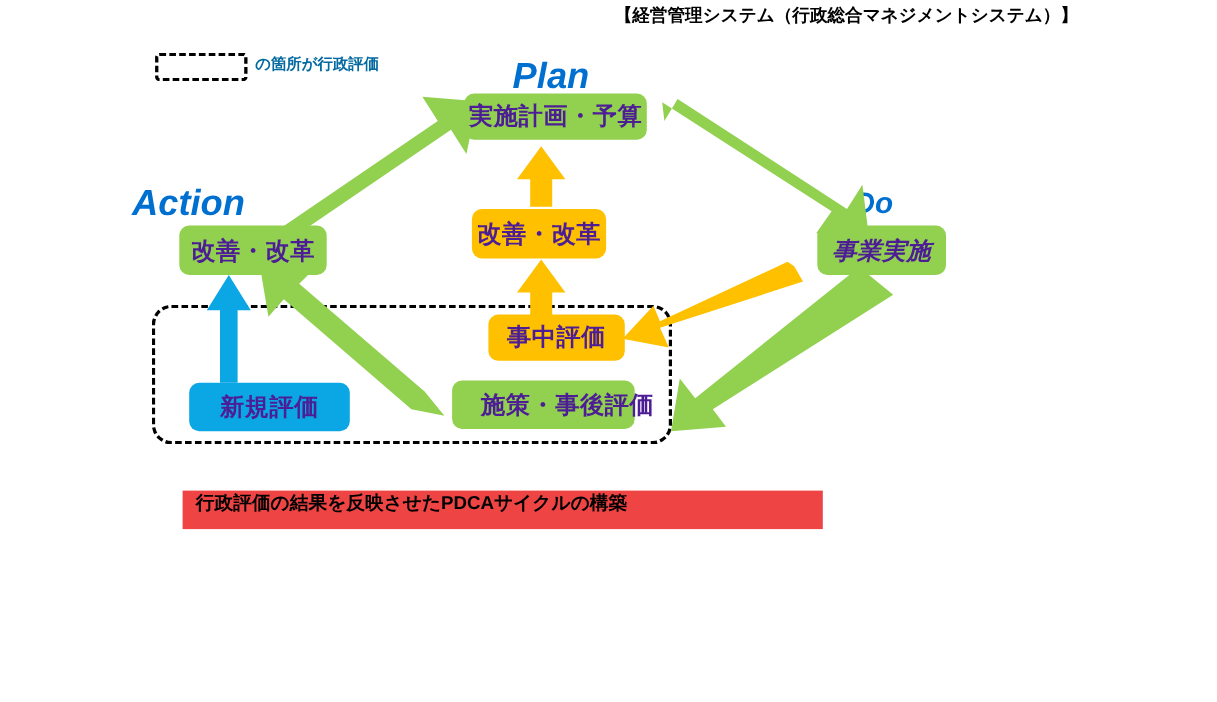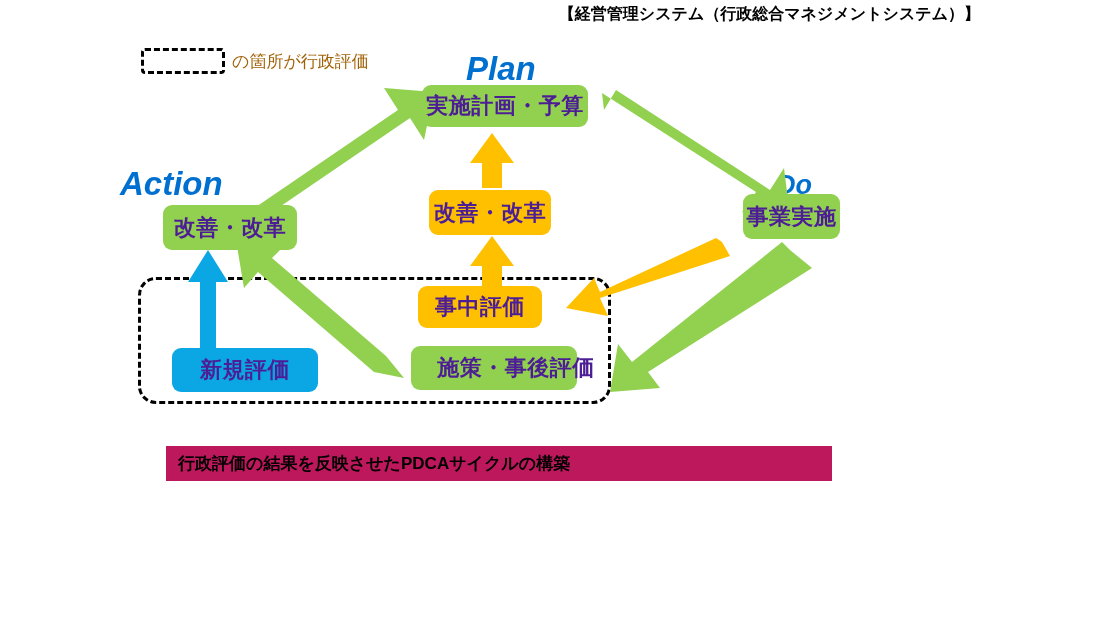--- a/index.html
+++ b/index.html
@@ -38,23 +38,23 @@
     width: 84px;
     height: 26px;
     border: 3px dashed #000000;
     border-radius: 4px;
     box-sizing: border-box;
   }
   .legend-text {
     position: absolute;
     left: 232px;
     top: 50px;
-    font-size: 17px;
-    font-weight: normal;
-    color: #a16207;
+    font-size: 14px;
+    font-weight: bold;
+    color: #0369a1;
     white-space: nowrap;
   }
   
   .phase-label {
     position: absolute;
     font-style: italic;
     font-weight: bold;
     color: #0070D0;
     white-space: nowrap;
   }
@@ -76,23 +76,23 @@
     white-space: nowrap;
     letter-spacing: 0.5px;
     z-index: 6;
   }
   .node.green  { background: #92D050; }
   .node.orange { background: #FFC000; }
   .node.blue   { background: #0BA6E4; }
 
   #node-plan        { left: 422px; top: 85px;  width: 166px; height: 42px; }
   #node-action      { left: 163px; top: 205px; width: 134px; height: 45px; }
-  #node-do          { left: 743px; top: 194px; width: 97px; height: 45px; }
+  #node-do          { left: 743px; top: 205px; width: 117px; height: 45px; font-style: italic; }
   #node-kaizen-mid  { left: 429px; top: 190px; width: 122px; height: 45px; }
-  #node-jichu       { left: 418px; top: 286px; width: 124px; height: 42px; }
+  #node-jichu       { left: 444px; top: 286px; width: 124px; height: 42px; }
   #node-shinki      { left: 172px; top: 348px; width: 146px; height: 44px; }
   #node-shisaku     { left: 411px; top: 346px; width: 166px; height: 44px; padding-left: 44px; }
 
   
   .dashed-region {
     position: absolute;
     left: 138px;
     top: 277px;
     width: 473px;
     height: 127px;
@@ -110,25 +110,24 @@
     width: 1106px;
     height: 638px;
     z-index: 4;
     pointer-events: none;
   }
   
   .banner {
     position: absolute;
     left: 166px;
     top: 446px;
-    width: 666px;
+    width: 582px;
     height: 35px;
-    background: #be185d;
+    background: #ef4444;
     display: flex;
-    align-items: center;
     z-index: 6;
   }
   .banner-text {
     padding-left: 12px;
     font-size: 17px;
     font-weight: bold;
     color: #000000;
     white-space: nowrap;
   }
 </style>

